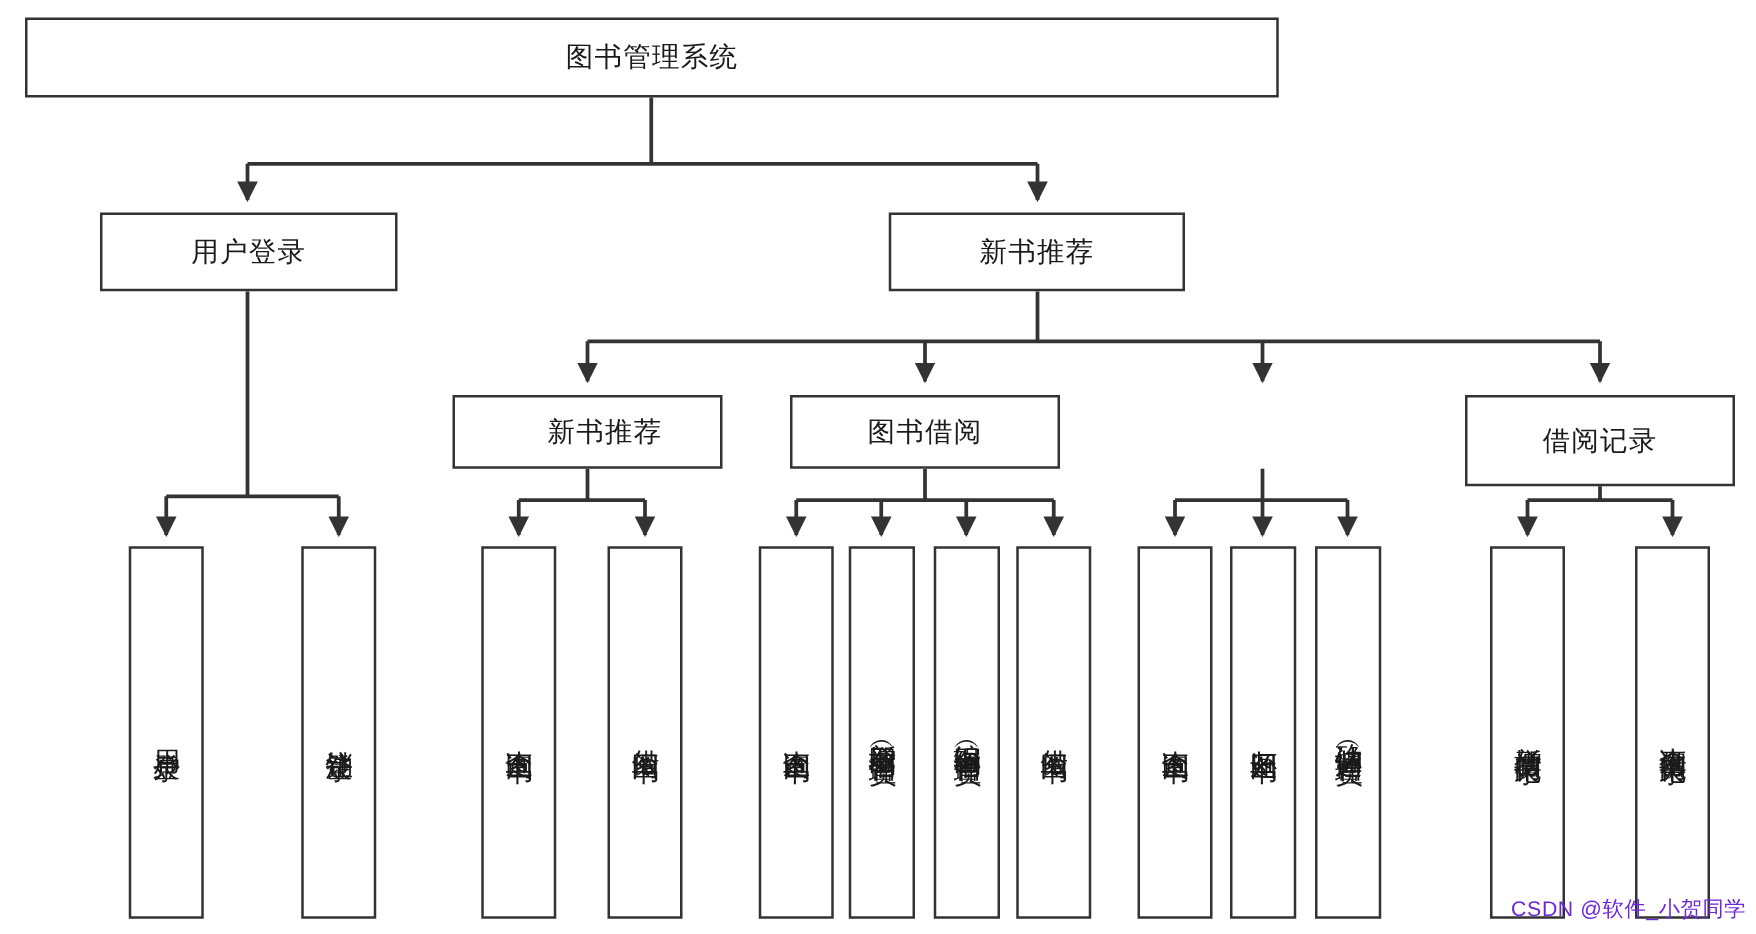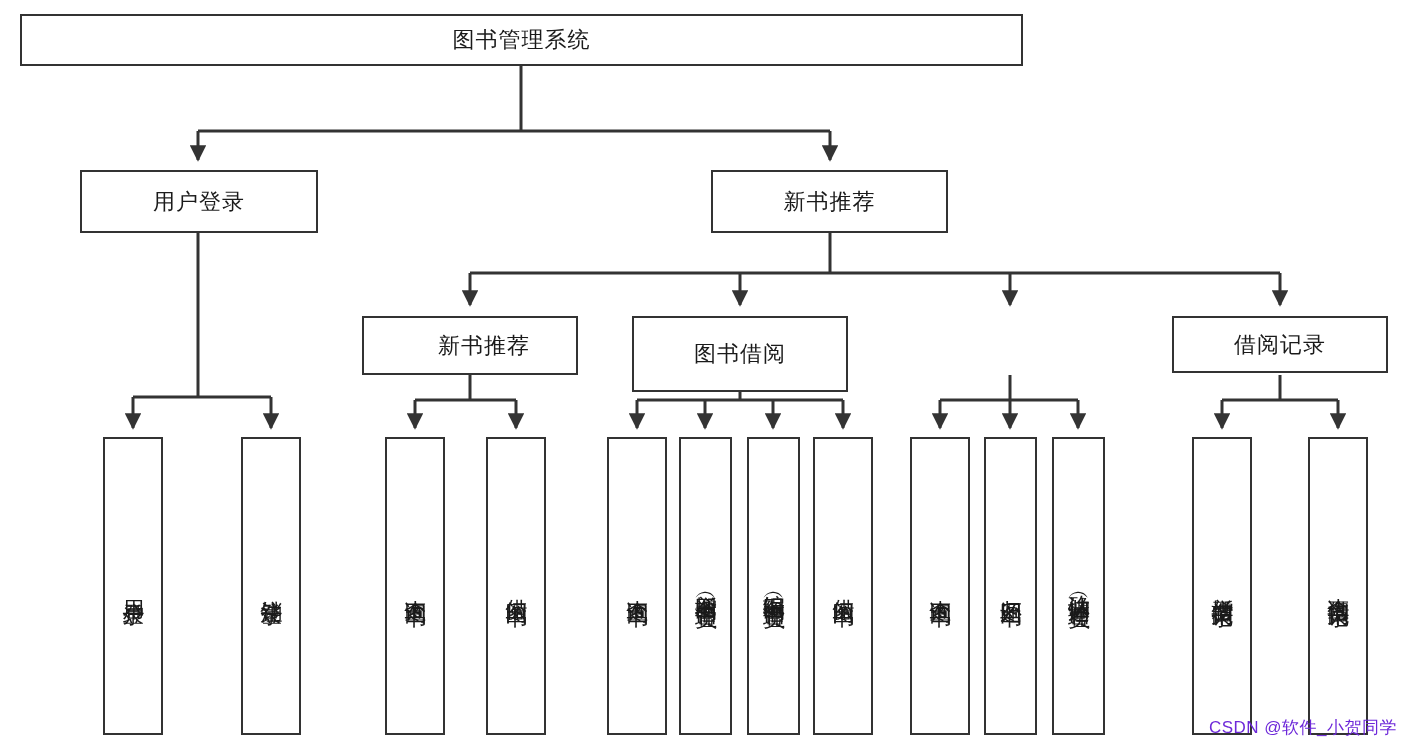--- a/index.html
+++ b/index.html
@@ -112,38 +112,38 @@
       <path d="M 1010 400 L 1010 428" marker-end="url(#arrow)"></path>
       <path d="M 1078 400 L 1078 428" marker-end="url(#arrow)"></path>
 
       <path d="M 1280 375 L 1280 400"></path>
       <path d="M 1222 400 L 1338 400"></path>
       <path d="M 1222 400 L 1222 428" marker-end="url(#arrow)"></path>
       <path d="M 1338 400 L 1338 428" marker-end="url(#arrow)"></path>
     </g>
   </svg>
 
-  <div class="node horizontal" style="left:20px; top:14px; width:1003px; height:52px;">
+  <div class="node horizontal" style="left:20px; top:14px; width:1003px; height:64px;">
     <span>图书管理系统</span>
   </div>
 
   <div class="node horizontal" style="left:80px; top:170px; width:238px; height:63px;">
     <span>用户登录</span>
   </div>
   <div class="node horizontal" style="left:711px; top:170px; width:237px; height:63px;">
     <span>新书推荐</span>
   </div>
 
   <div class="node horizontal" style="left:362px; top:316px; width:216px; height:59px;padding-left:28px;">
     <span>新书推荐</span>
   </div>
-  <div class="node horizontal" style="left:632px; top:316px; width:216px; height:76px;">
+  <div class="node horizontal" style="left:632px; top:316px; width:216px; height:59px;">
     <span>图书借阅</span>
   </div>
-  <div class="node horizontal" style="left:1172px; top:316px; width:216px; height:57px;">
+  <div class="node horizontal" style="left:1172px; top:316px; width:216px; height:73px;">
     <span>借阅记录</span>
   </div>
 
   <div class="node vertical" style="left:103px; top:437px; width:60px; height:298px;">
     <span>用户登录</span>
   </div>
   <div class="node vertical" style="left:241px; top:437px; width:60px; height:298px;">
     <span>注销登录</span>
   </div>
 

